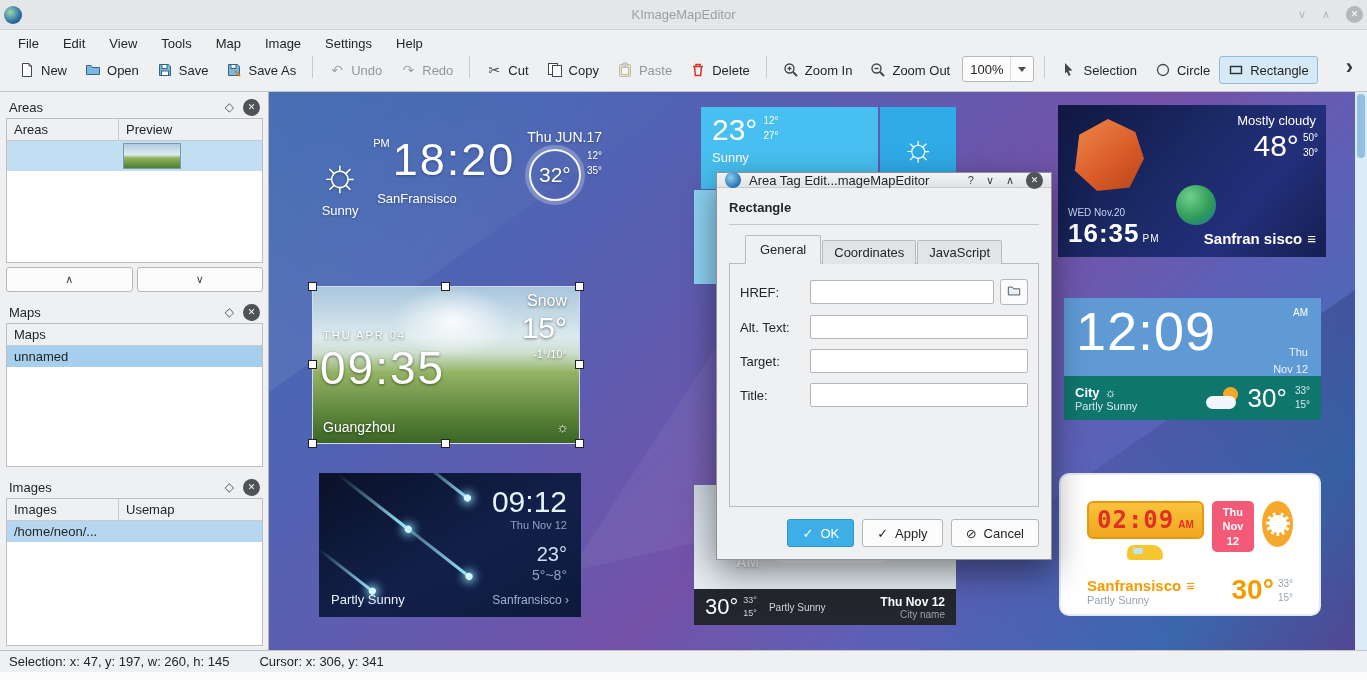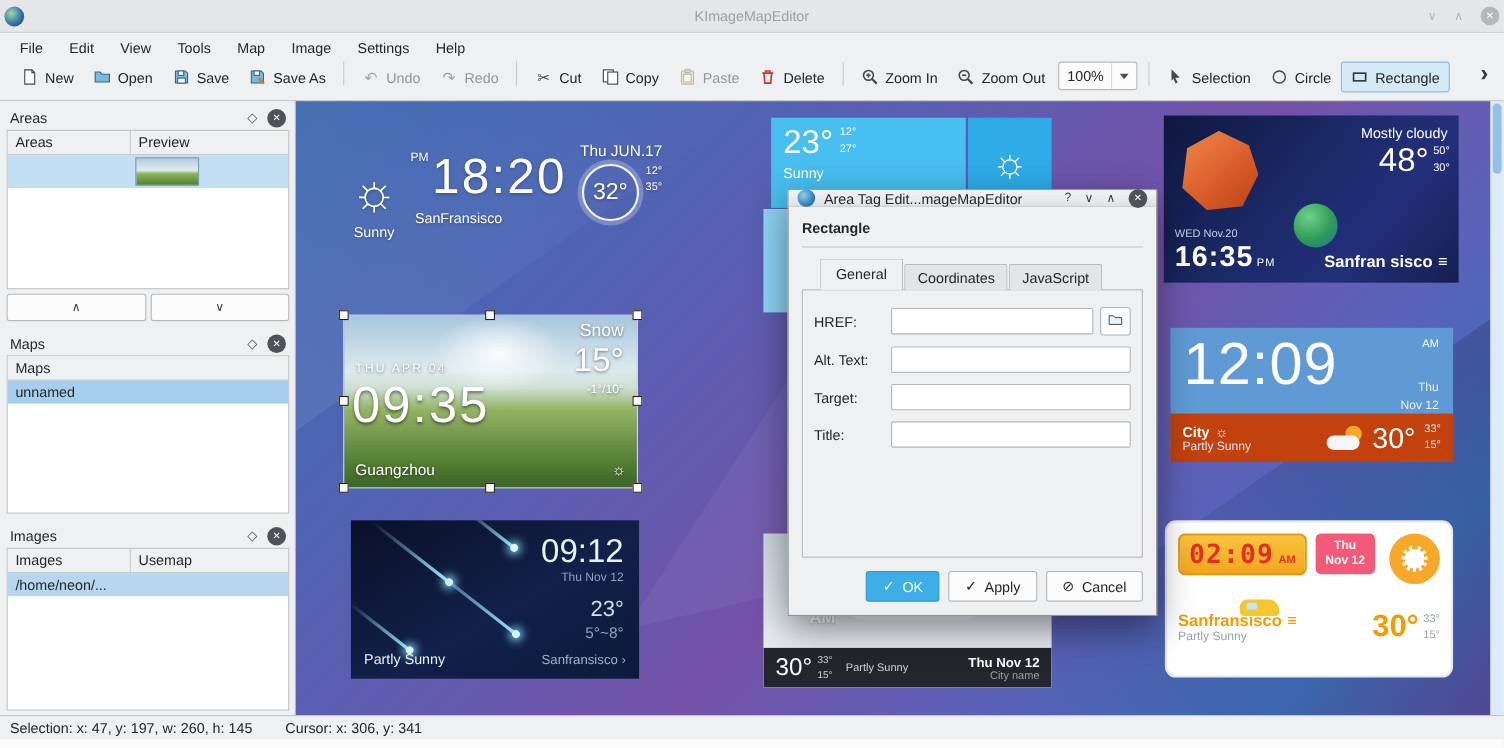--- a/index.html
+++ b/index.html
@@ -124,21 +124,21 @@
   .w4-city{position:absolute;left:10px;bottom:8px;font-size:14px}
   .w4-gear{position:absolute;right:10px;bottom:8px;font-size:14px}
   .hdl{position:absolute;width:9px;height:9px;background:#fff;border:1px solid #222;z-index:3}
 
   
   .w5{left:795px;top:206px;width:257px;height:122px;background:#5f9ad4;display:flex;flex-direction:column}
   .w5-top{flex:1;position:relative}
   .w5-ampm{position:absolute;right:13px;top:9px;font-size:10px}
   .w5-time{position:absolute;left:12px;top:2px;font-size:54px;font-weight:300;letter-spacing:1px}
   .w5-day{position:absolute;right:13px;top:46px;font-size:11px;text-align:right;line-height:1.5;color:#eaf2fb}
-  .w5-bot{height:44px;background:#c2410c;display:flex;align-items:center;padding:0 11px;gap:8px}
+  .w5-bot{height:44px;background:#0f766e;display:flex;align-items:center;padding:0 11px;gap:8px}
   .w5-cityblock{flex:1}
   .w5-city{font-size:13px;font-weight:bold;display:flex;gap:5px;align-items:center}
   .w5-cond{font-size:11px;color:#d5e6f6}
   .cs{position:relative;width:34px;height:22px;flex:0 0 auto}
   .cs-sun{position:absolute;right:2px;top:0;width:15px;height:15px;border-radius:50%;background:#f6a82b}
   .cs-cloud{position:absolute;left:0;bottom:0;width:30px;height:13px;border-radius:8px;background:#f2f6fa}
   .w5-temp{font-size:26px;font-weight:300}
   .w5 .hl{color:#d5e6f6}
 
   
@@ -168,21 +168,21 @@
   .w7-left{flex:1;display:flex;align-items:center;gap:5px}
   .w7-temp{font-size:22px;font-weight:300}
   .w7-left .hl{font-size:9px;color:#cfd4da}
   .w7-cond{font-size:10px;color:#cfd4da;margin-left:7px}
   .w7-right{text-align:right}
   .w7-day{font-size:12px;font-weight:bold}
   .w7-city{font-size:10px;color:#9aa0a8}
 
   
   .w8{left:790px;top:381px;width:262px;height:143px;background:#fff;border:2px solid #e4eaf0;border-radius:10px;
-      padding:10px;color:#444;overflow:hidden}
+      padding:26px;color:#444;overflow:hidden}
   .w8-top{display:flex;gap:8px;align-items:flex-start}
   .led{background:linear-gradient(#f9c33c,#f2a61f);border:2px solid #e59a14;border-radius:6px;
        padding:3px 8px;display:flex;align-items:baseline;gap:4px}
   .led-time{font-family:"DejaVu Sans Mono",monospace;font-weight:bold;font-size:24px;color:#e03024;letter-spacing:1px}
   .led-ampm{font-size:10px;color:#e03024;font-weight:bold}
   .dtag{background:#f25a78;border-radius:5px;color:#fff;text-align:center;font-size:11px;line-height:1.3;
         padding:4px 9px;font-weight:bold}
   .shop{margin-left:auto;width:46px;height:46px;border-radius:50%;background:#f6a82b;display:grid;place-items:center}
   .shop-in{width:24px;height:24px;border-radius:50%;background:#fff;border:3px dotted #f6a82b}
   .car{position:absolute;left:66px;top:70px;width:36px;height:15px;background:#f6c62e;border-radius:7px 10px 4px 4px}

